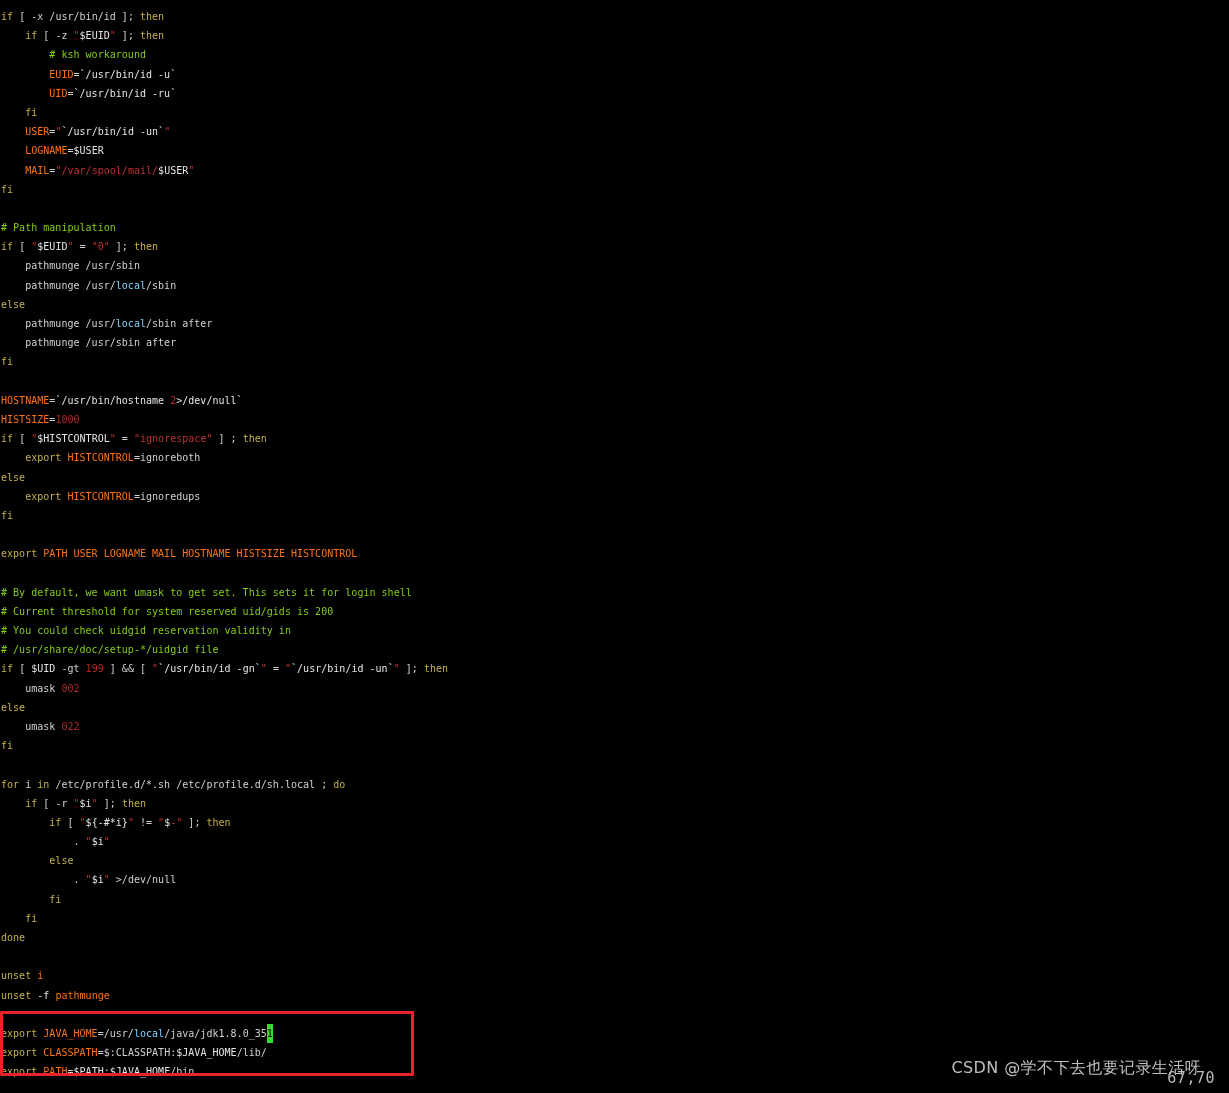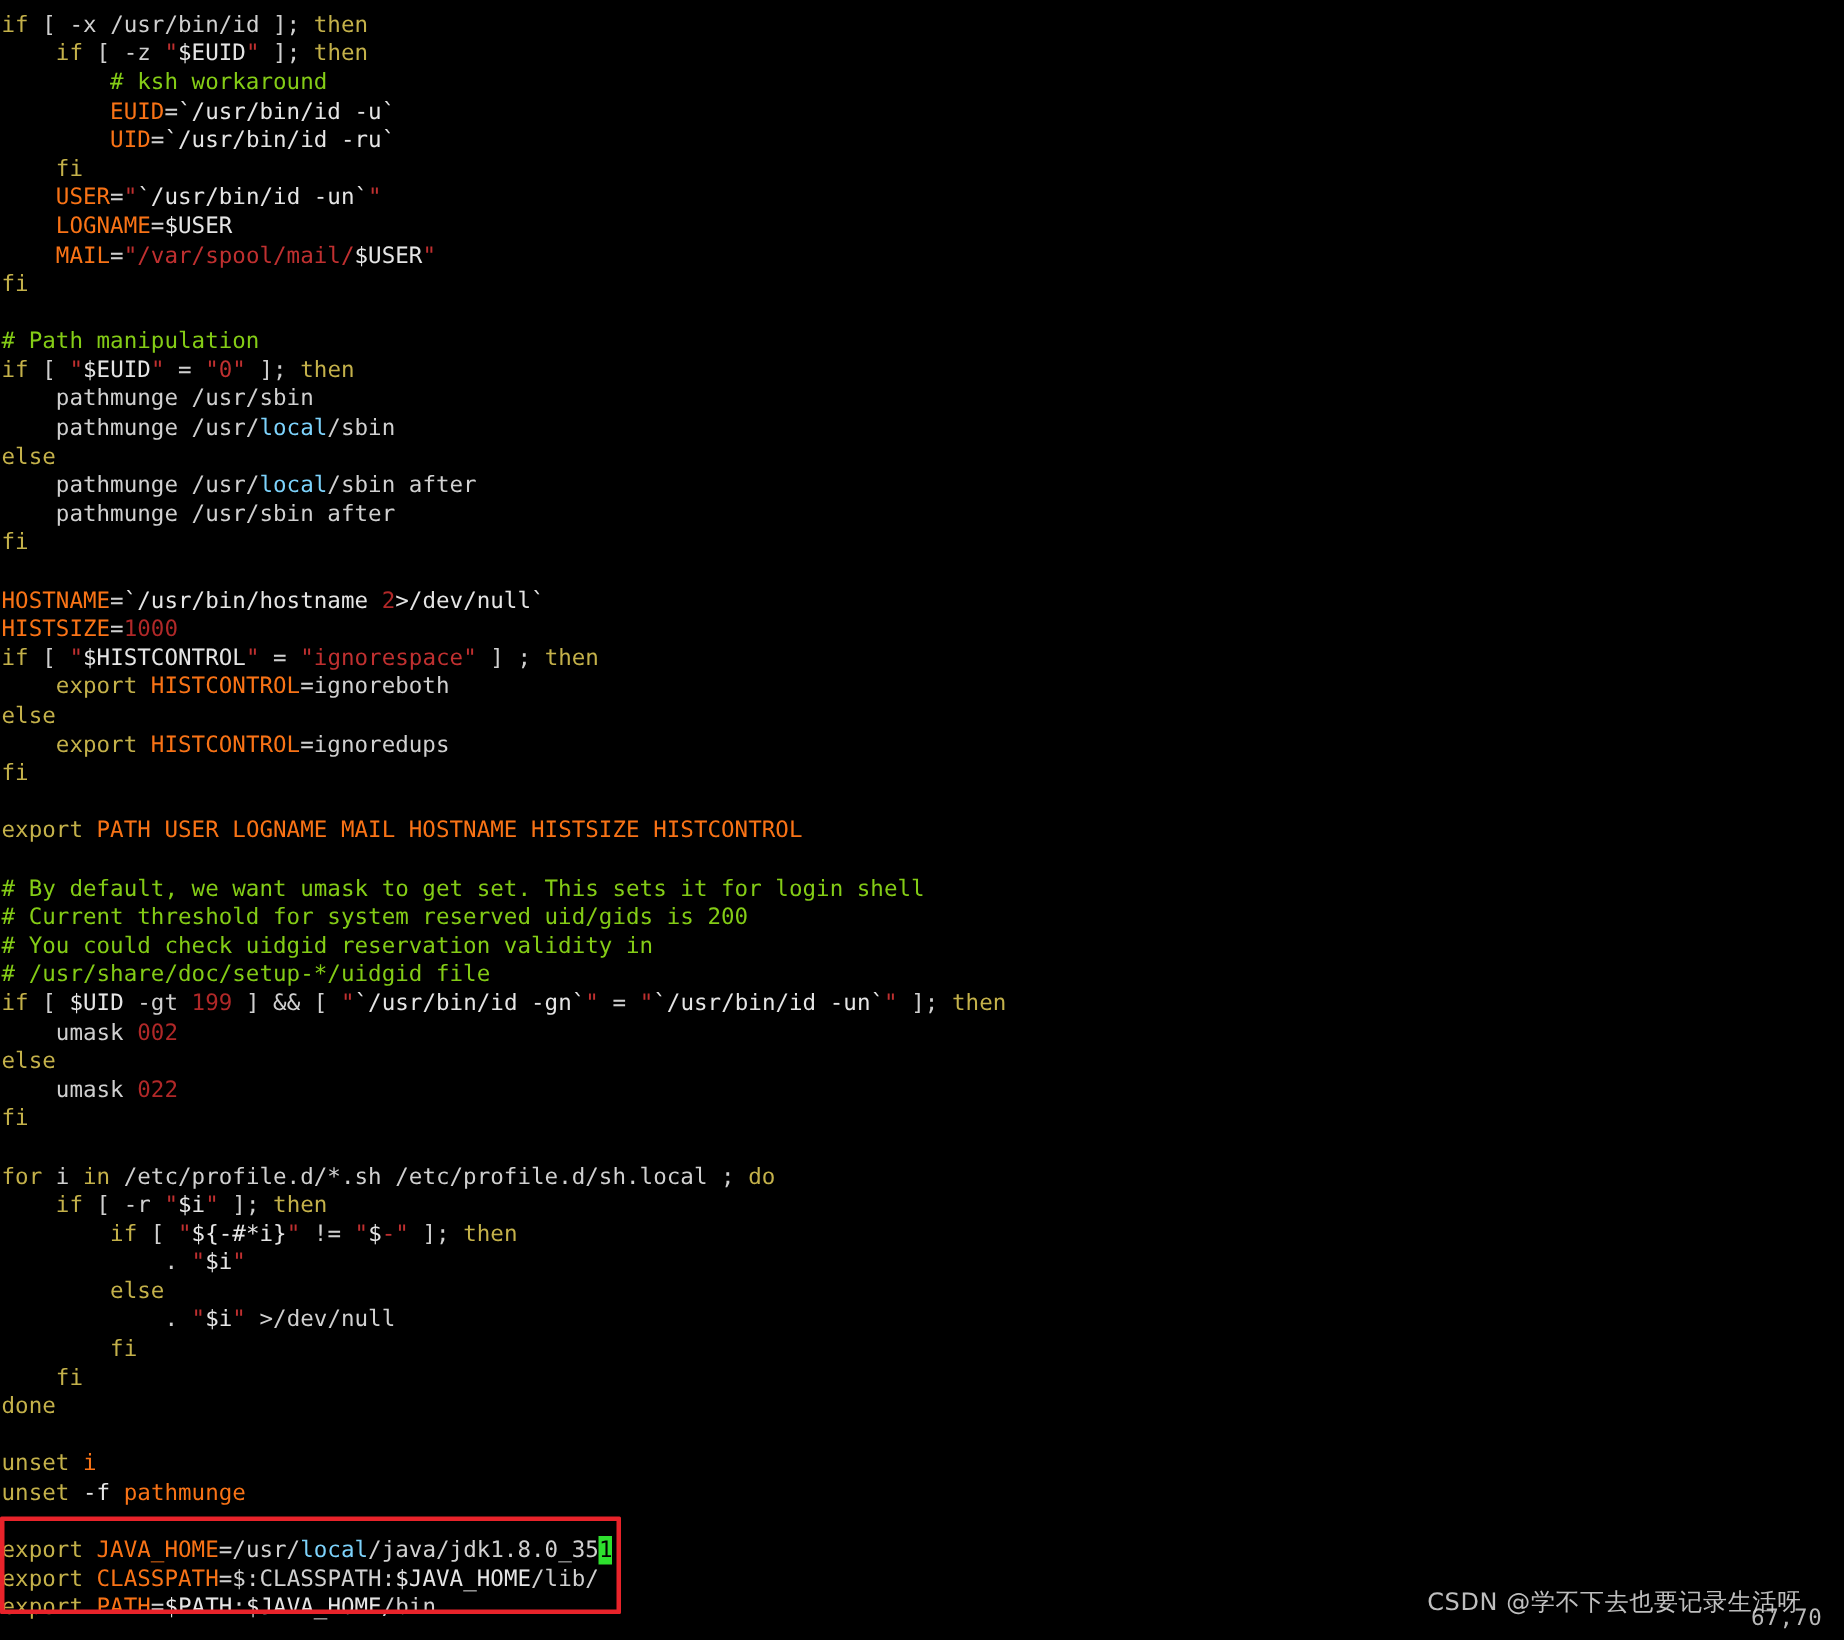--- a/index.html
+++ b/index.html
@@ -20,21 +20,21 @@
   #terminal {
     position: absolute;
     inset: 0;
     background: #000000;
     padding: 7px 0 0 0;
     box-sizing: border-box;
   }
 
   .code-area {
     position: relative;
-    font-size: 15px;
+    font-size: 10px;
     line-height: 19.2px;
     letter-spacing: 0.02px;
     white-space: pre;
     color: #d8d8d8;
   }
 
   .line {
     height: 19.2px;
     white-space: pre;
     padding-left: 1px;

